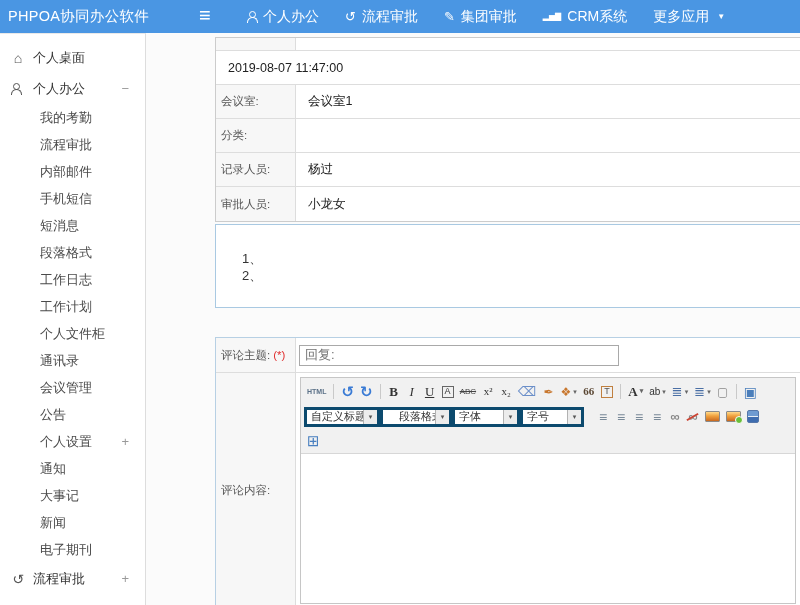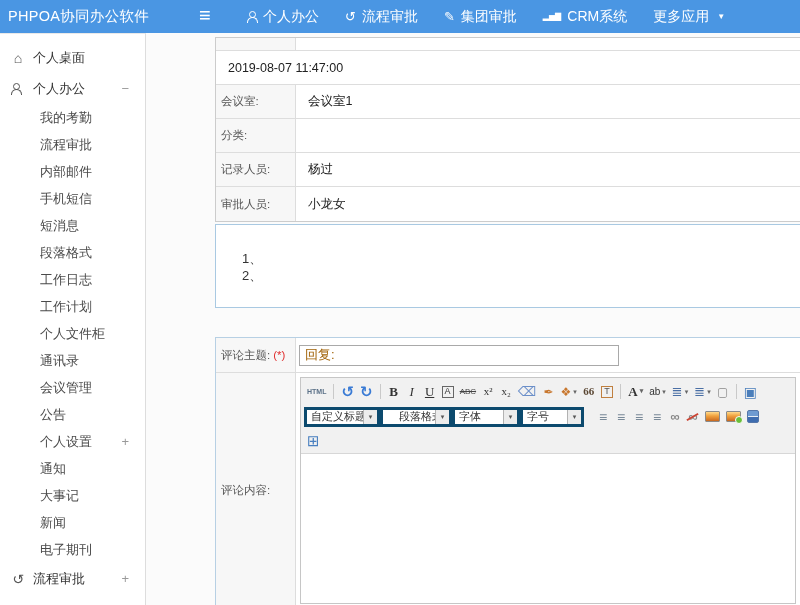--- a/index.html
+++ b/index.html
@@ -60,21 +60,21 @@
   .table2 { position:absolute; left:68px; top:304px; width:592px; height:272px;
             border:1px solid #b7d0e4; background:#fff; display:flex; flex-direction:column; }
   .crow { display:flex; border-bottom:1px solid #ddd; }
   .crow.subject { height:35px; }
   .crow.content { flex:1; border-bottom:none; }
   .clabel { width:80px; background:#f7f7f7; border-right:1px solid #ddd; display:flex;
             align-items:center; padding-left:5px; font-size:11.5px; color:#555; }
   .req { color:#e03131; margin-left:3px; }
   .cvalue { flex:1; background:#fff; display:flex; align-items:center; min-width:0; }
   .subject-input { margin-left:3px; width:320px; height:21px; border:1px solid #a9a9a9;
-                   font-size:13px; padding:0 5px; color:#a16207; font-family:inherit; }
+                   font-size:13px; padding:0 5px; color:#737373; font-family:inherit; }
   .crow.content .cvalue { align-items:stretch; padding:4px; }
 
   
   .editor { width:496px; border:1px solid #c6c6c6; display:flex; flex-direction:column; background:#fff; }
   .toolbar { background:#f1f1f1; border-bottom:1px solid #d7d7d7; padding:1px 3px; }
   .trow { display:flex; align-items:center; height:25px; }
   .trow.r3 { height:23px; }
   .tbtn { display:inline-flex; align-items:center; justify-content:center; min-width:16px;
           height:20px; margin:0 1px; padding:0 2px; font-size:12px; color:#333;
           border-radius:2px; cursor:pointer; line-height:1; }

